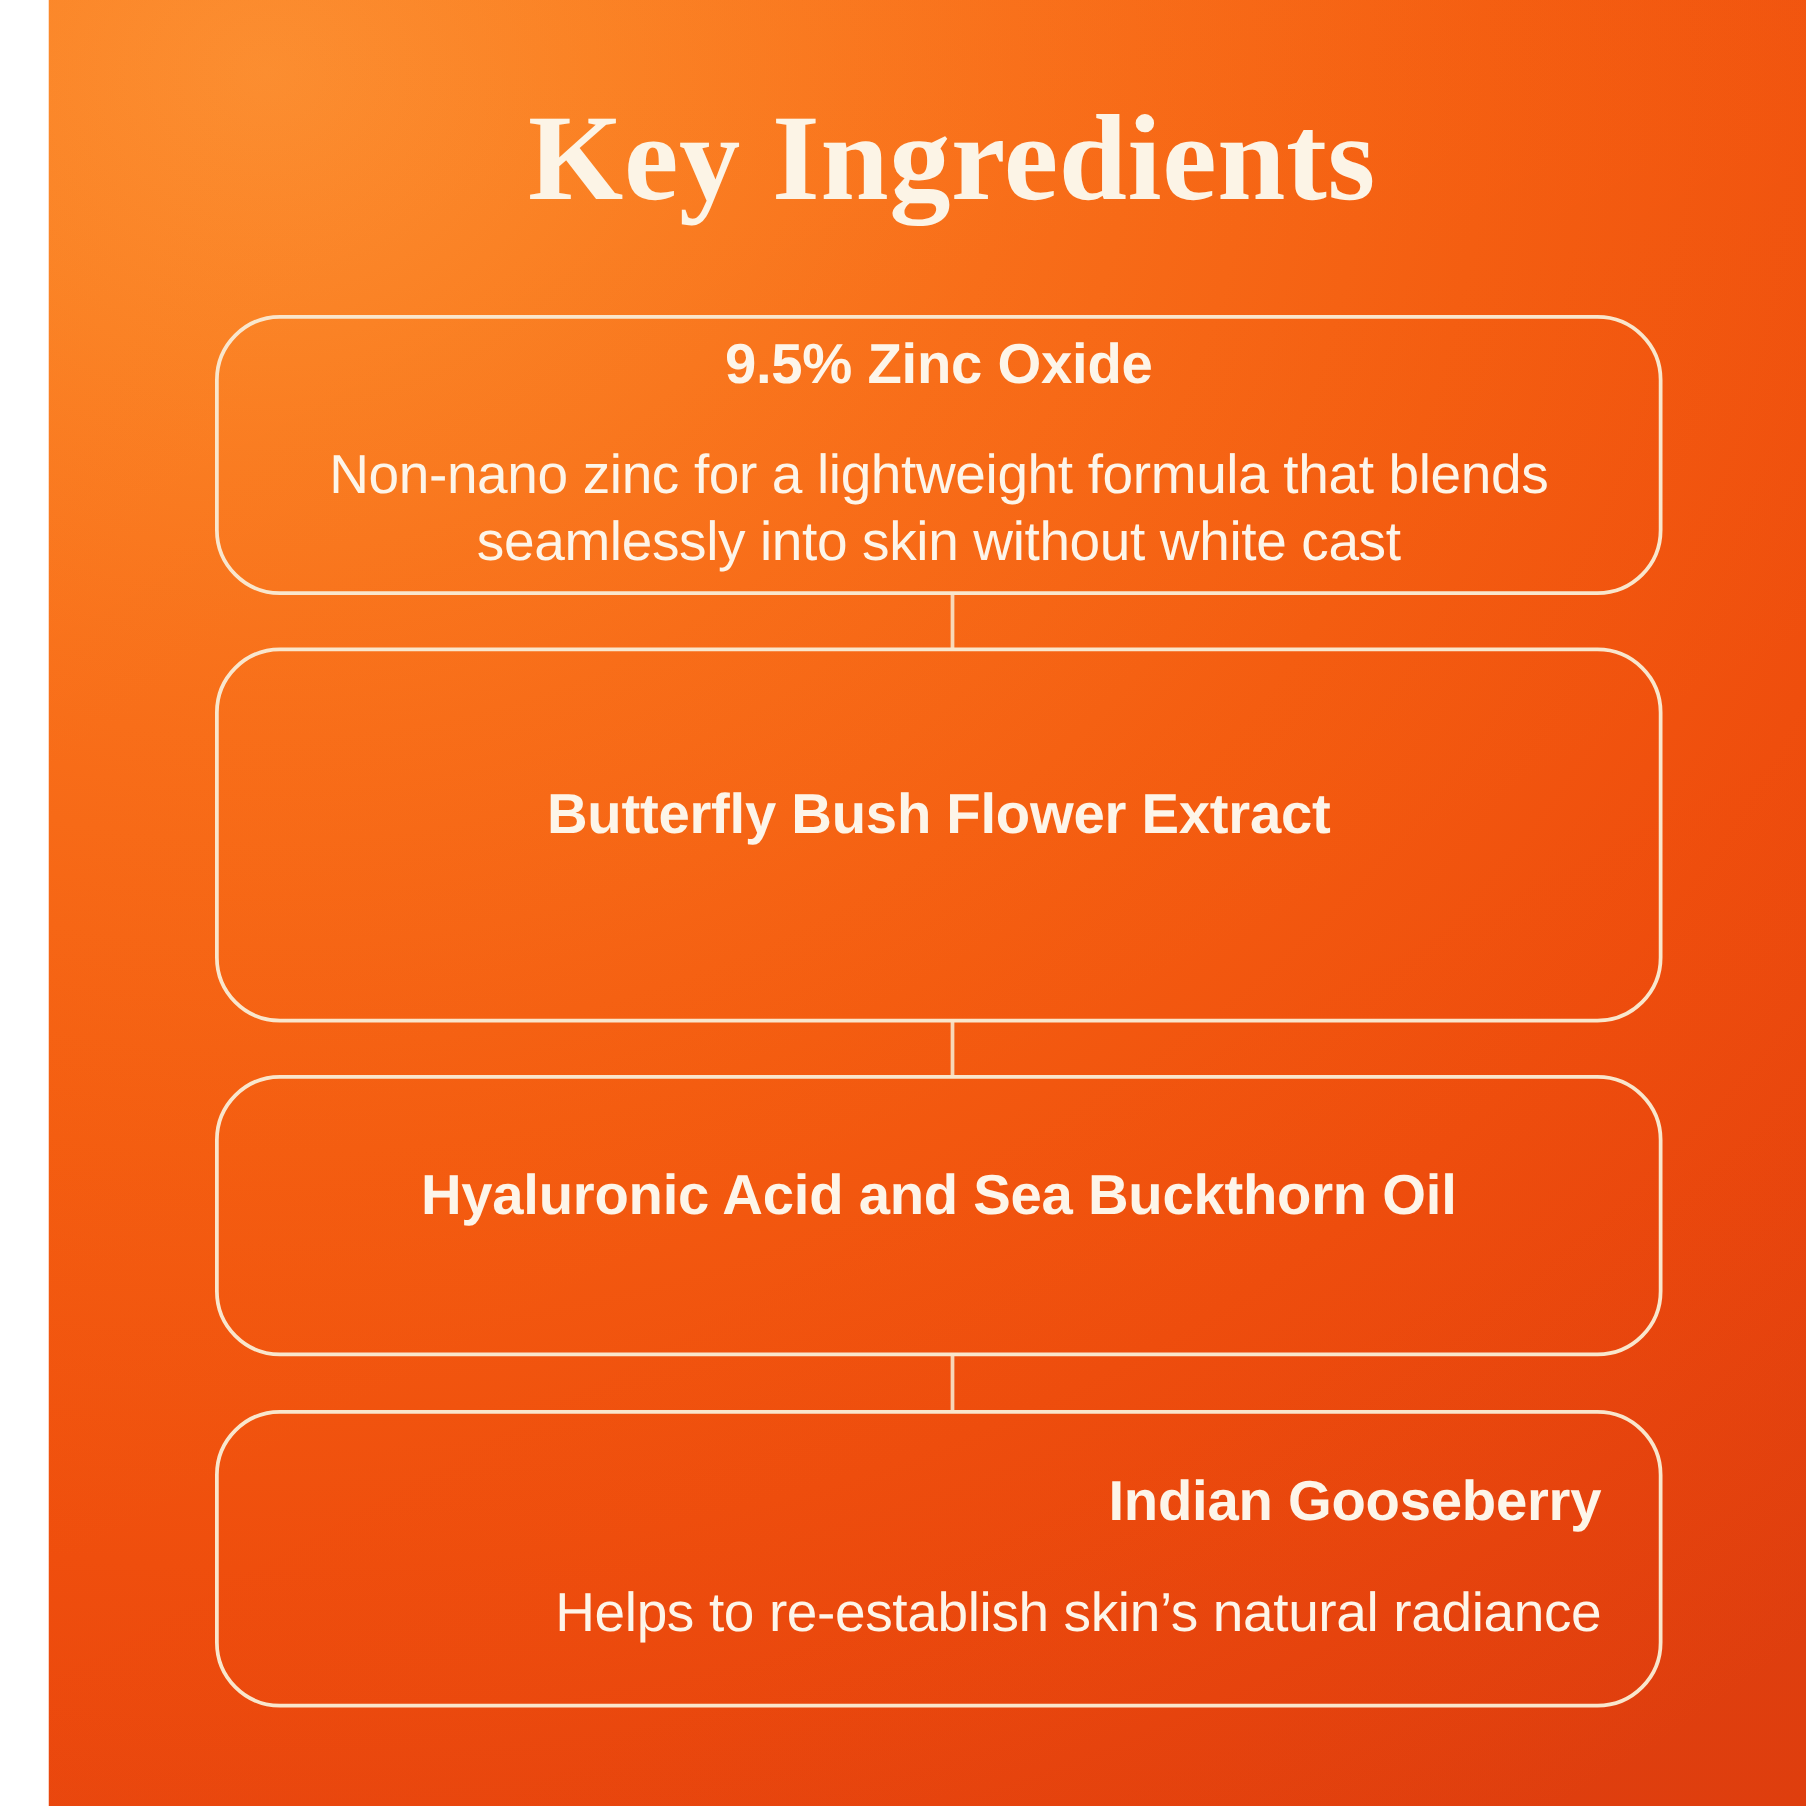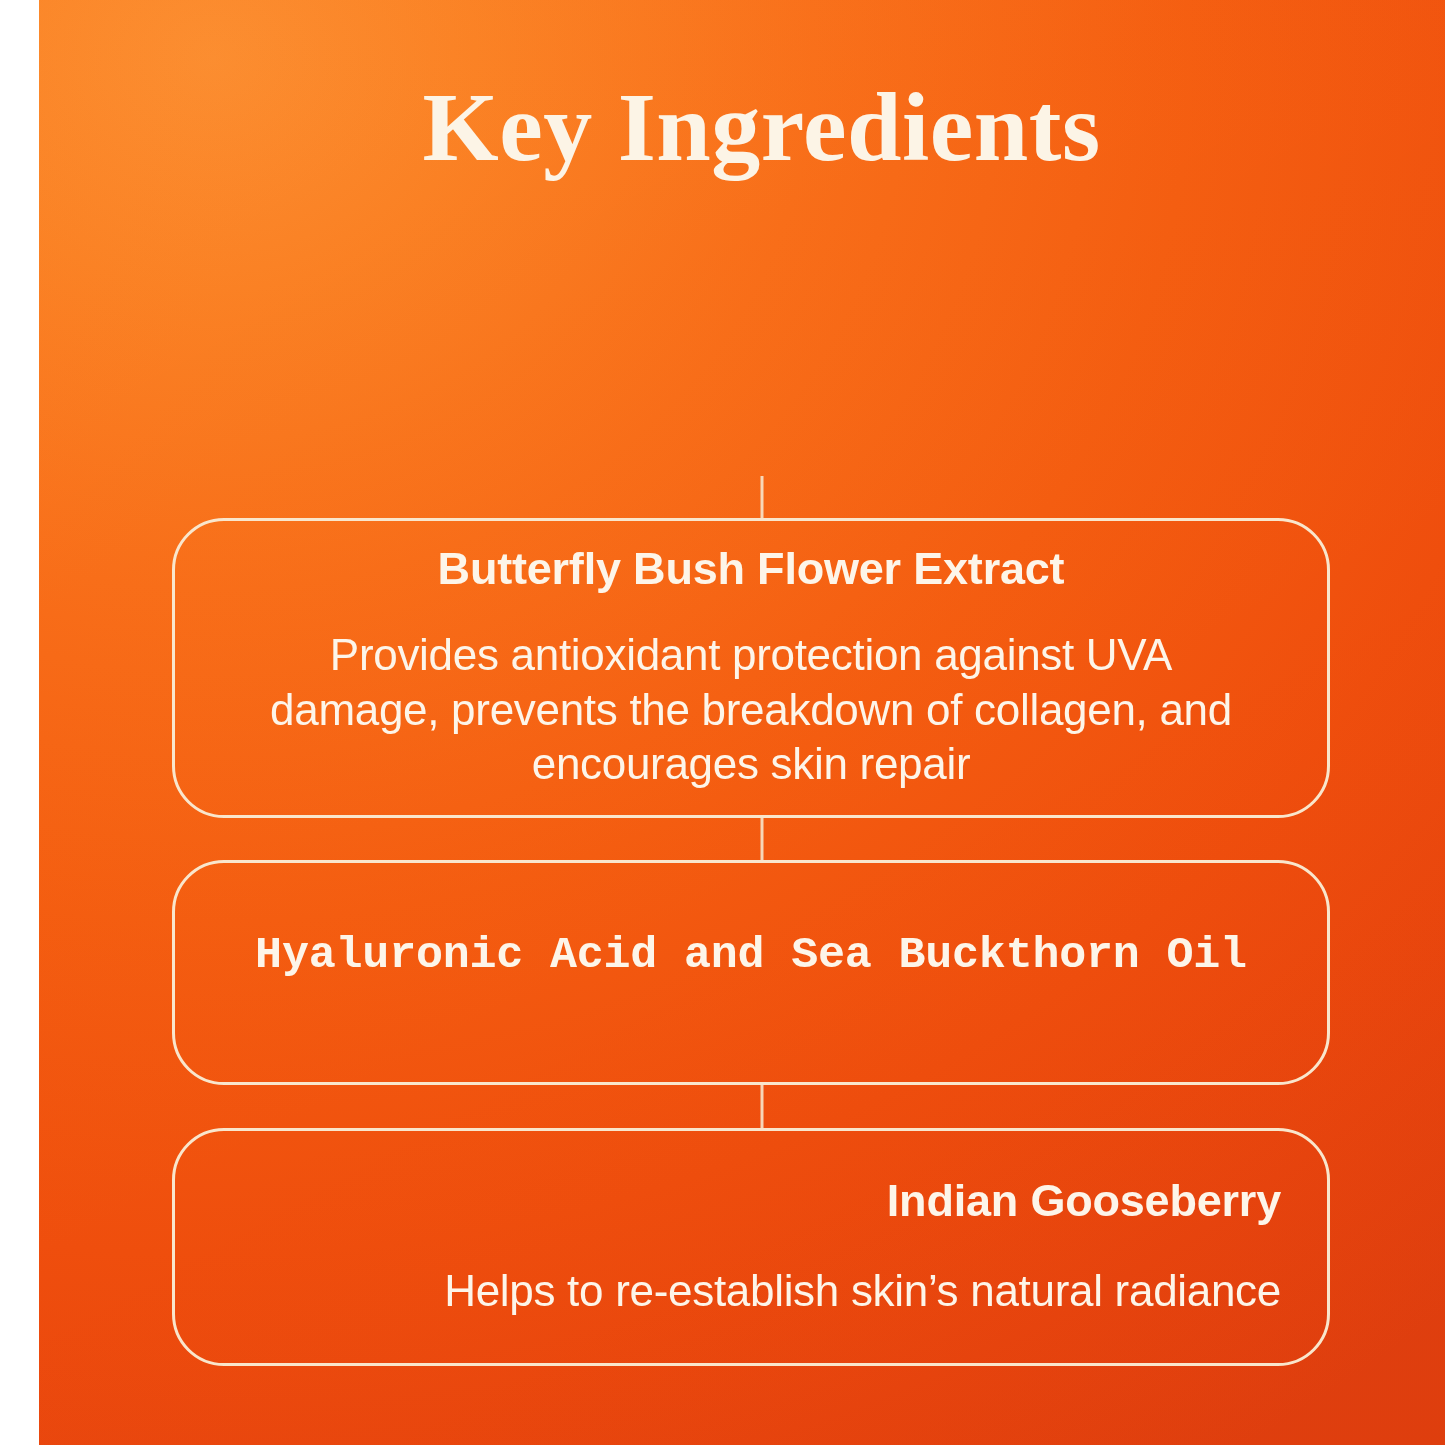--- a/index.html
+++ b/index.html
@@ -117,44 +117,47 @@
   }
 
   
   #card-0 { top: 252px;  height: 224px; }
   #card-0 .card-title { margin-bottom: 36px; }
 
   #card-1 { top: 518px;  height: 300px; }
   #card-1 .card-title { margin-bottom: 34px; text-align: center; }
 
   #card-2 { top: 860px;  height: 225px; }
-  #card-2 .card-title { margin-bottom: 32px; font-family: Liberation Mono, monospace; }
+  #card-2 .card-title { margin-bottom: 32px; }
 
   #card-3 { top: 1128px; height: 238px; align-items: flex-end; }
   #card-3 .card-title { margin-bottom: 38px; }
 
   #conn-0 { top: 476px;  height: 44px; }
   #conn-1 { top: 817px;  height: 45px; }
   #conn-2 { top: 1084px; height: 46px; }
 </style>
 </head>
 <body>
 
 <div class="poster">
 
   <div class="page-title">Key Ingredients</div>
 
   <div class="cards">
 
+    <div class="card" id="card-0">
+      <div class="card-title">9.5% Zinc Oxide</div>
+      <div class="card-desc">Non-nano zinc for a lightweight formula that blends seamlessly into skin without white cast</div>
+    </div>
 
     <div class="connector" id="conn-0"></div>
 
     <div class="card" id="card-1">
       <div class="card-title">Butterfly Bush Flower Extract</div>
-      <div class="card-desc">Provides antioxidant protection against UVA damage, prevents the breakdown of collagen, and encourages skin repair</div>
     </div>
 
     <div class="connector" id="conn-1"></div>
 
     <div class="card" id="card-2">
       <div class="card-title">Hyaluronic Acid and Sea Buckthorn Oil</div>
     </div>
 
     <div class="connector" id="conn-2"></div>
 

